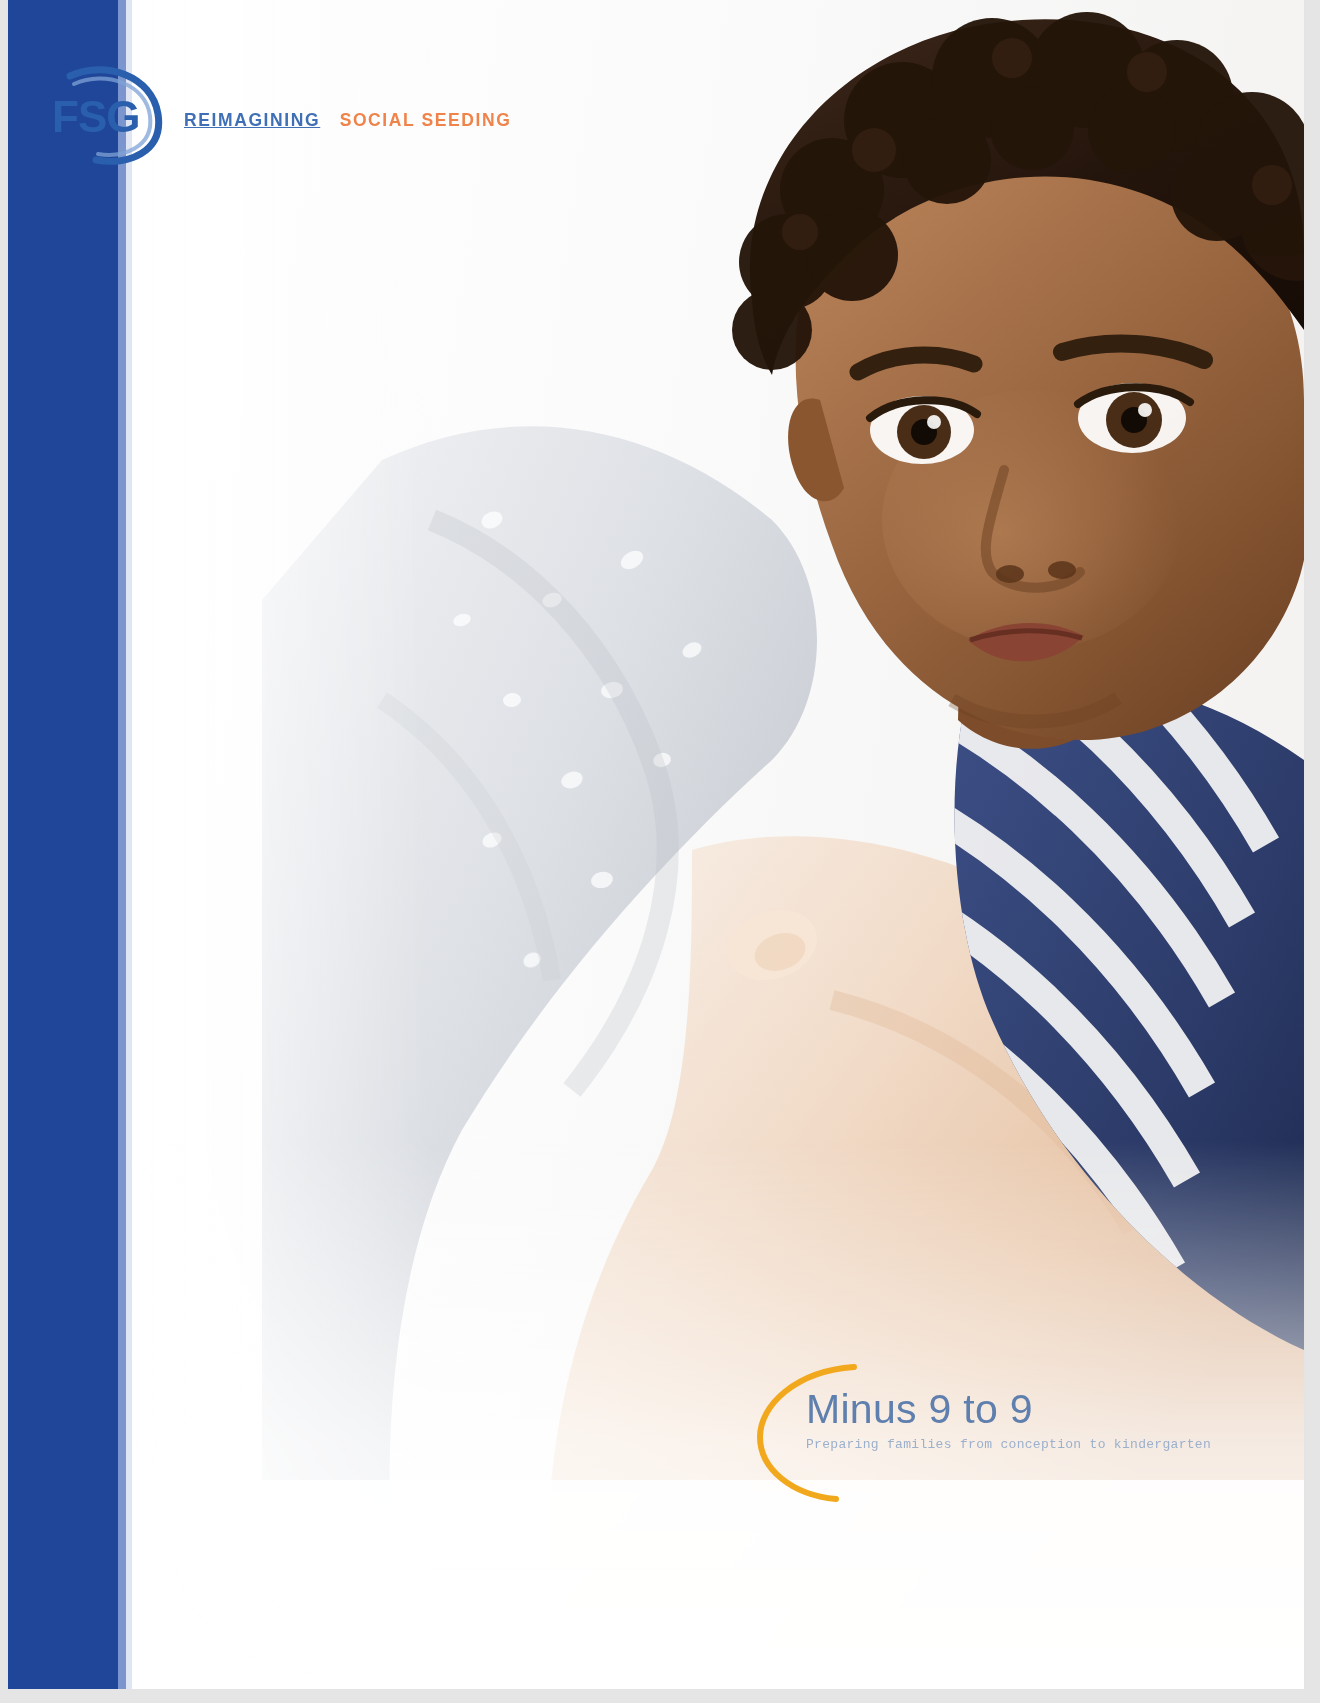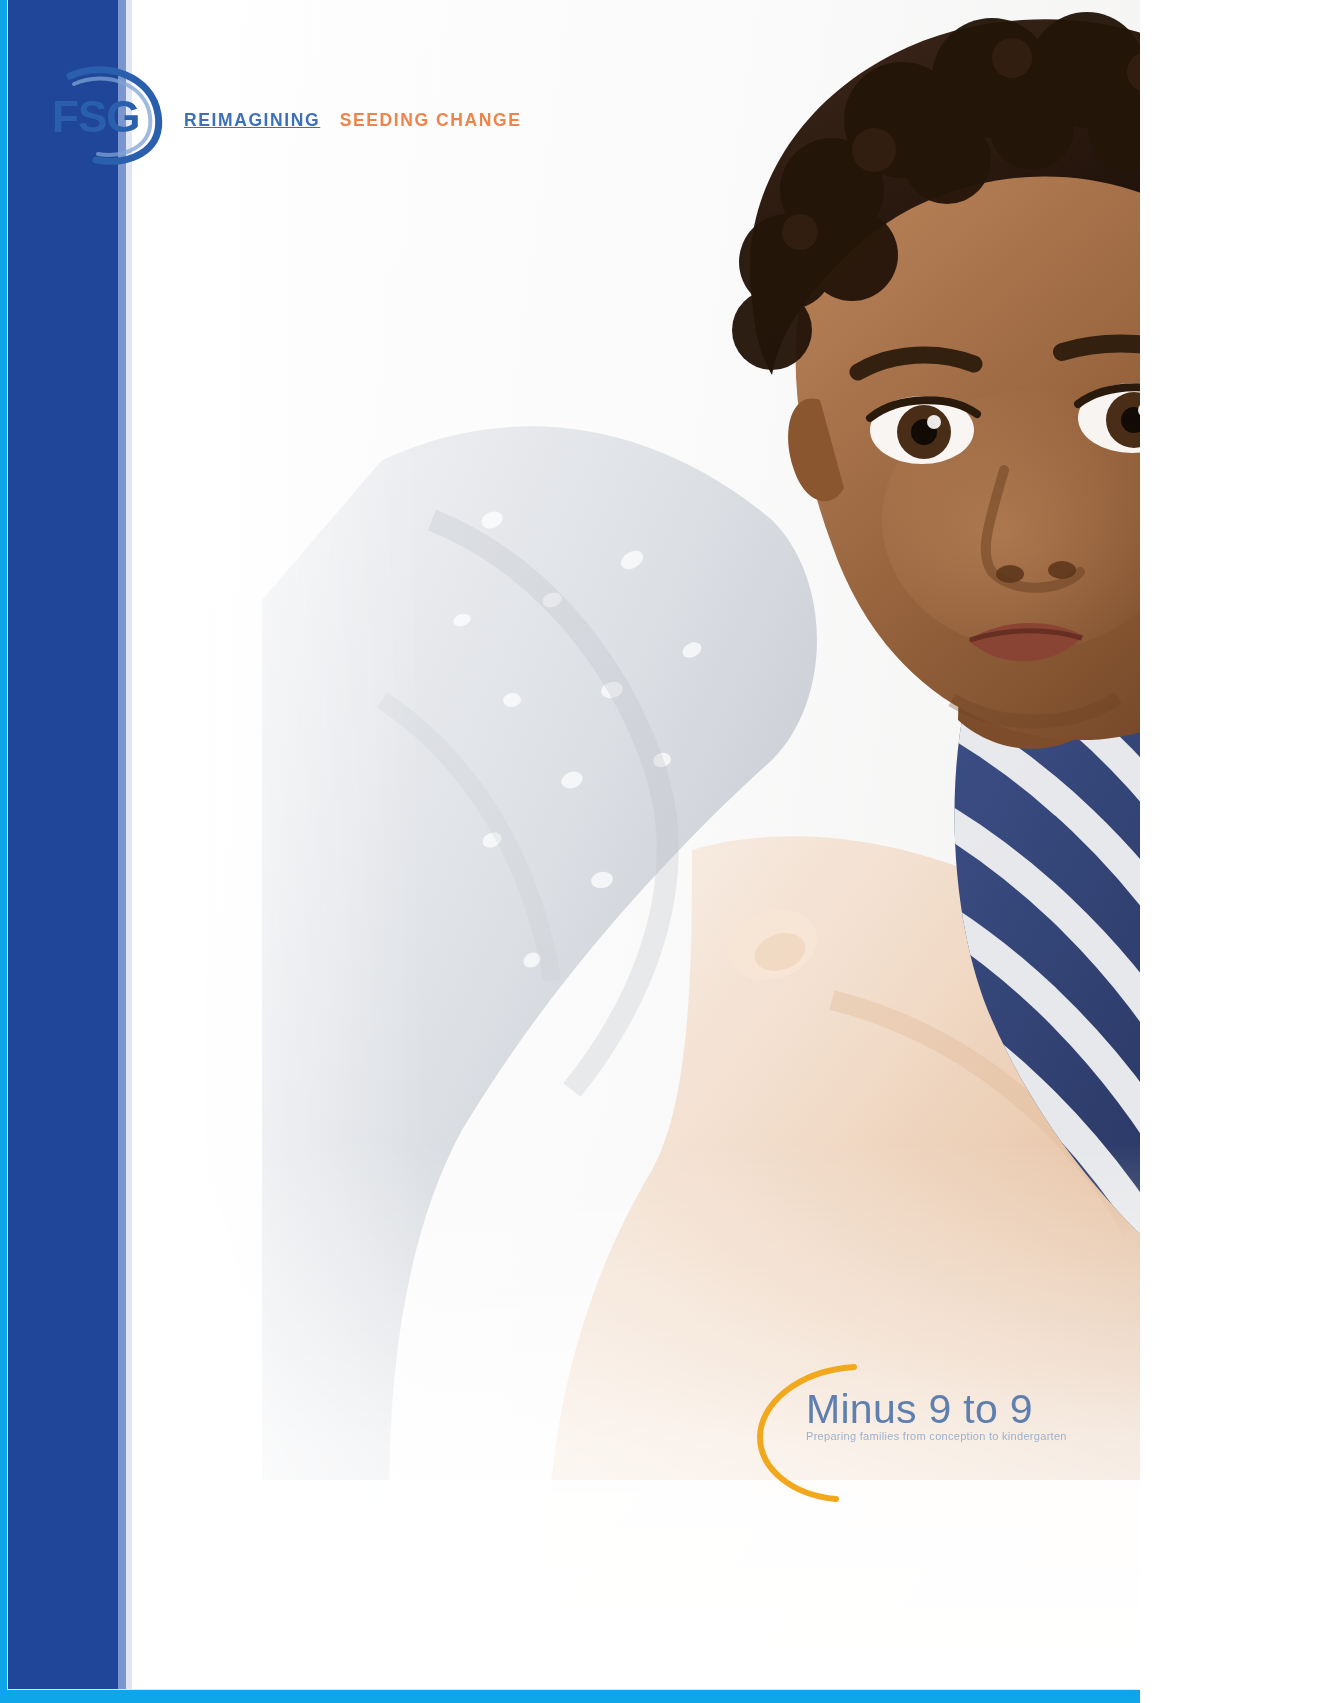--- a/index.html
+++ b/index.html
@@ -8,23 +8,23 @@
     padding: 0;
     background: #ffffff;
   }
   body {
     font-family: "Liberation Sans", sans-serif;
   }
 
   
   #cover-page {
     position: relative;
-    width: 1140px;
+    width: 1320px;
     height: 1703px;
-    background: #0ea5e9;
+    background: #e5e5e5;
     overflow: hidden;
   }
 
   
   .page-canvas {
     position: absolute;
     left: 8px;
     top: 0px;
     width: 1296px;
     height: 1689px;
@@ -144,24 +144,26 @@
   }
   .m9-wordmark {
     font-size: 41px;
     color: #5f7fae;
     font-weight: normal;
     letter-spacing: 0.3px;
     white-space: nowrap;
     line-height: 1;
   }
   .m9-sub {
-    font-size: 11px;
+    margin-top: 7px;
+    font-size: 13px;
     color: #9bb0cc;
     letter-spacing: 0.3px;
     white-space: nowrap;
+    font-family: Liberation Mono, monospace;
   }
 </style>
 </head>
 <body>
 
 <div id="cover-page">
   <div class="page-canvas">
 
     <div class="spine-bar"></div>
     <div class="spine-bar-edge"></div>
@@ -346,21 +348,21 @@
       <div class="fsg-mark">
         <svg width="118" height="104" viewBox="0 0 118 104">
           <path d="M22 14 C 58 -2, 104 14, 110 52 C 116 90, 80 104, 48 98" stroke="#2a5fad" stroke-width="7" fill="none" stroke-linecap="round"></path>
           <path d="M26 22 C 58 8, 98 22, 102 54 C 106 86, 74 96, 50 92" stroke="#7fa3d6" stroke-width="4" fill="none" stroke-linecap="round" opacity="0.75"></path>
           <text x="4" y="70" font-family="Liberation Sans, sans-serif" font-size="44" font-weight="bold" fill="#2a5fad" letter-spacing="-1">FSG</text>
         </svg>
       </div>
       <div class="fsg-tagline">
         <span class="fsg-tag-blue">REIMAGINING</span>
         <span>&nbsp;</span>
-        <span class="fsg-tag-orange">SEEDING CHANGE</span>
+        <span class="fsg-tag-orange">SOCIAL SEEDING</span>
       </div>
     </div>
 
 
     <div class="m9-logo">
       <svg class="m9-arc" width="116" height="150" viewBox="0 0 116 150">
         <path d="M110 14 C 52 18, 16 52, 16 84 C 16 116, 48 142, 92 146" stroke="#f2a81d" stroke-width="6" fill="none" stroke-linecap="round"></path>
       </svg>
       <div class="m9-text-wrap">
         <div class="m9-wordmark">Minus 9 to 9</div>

